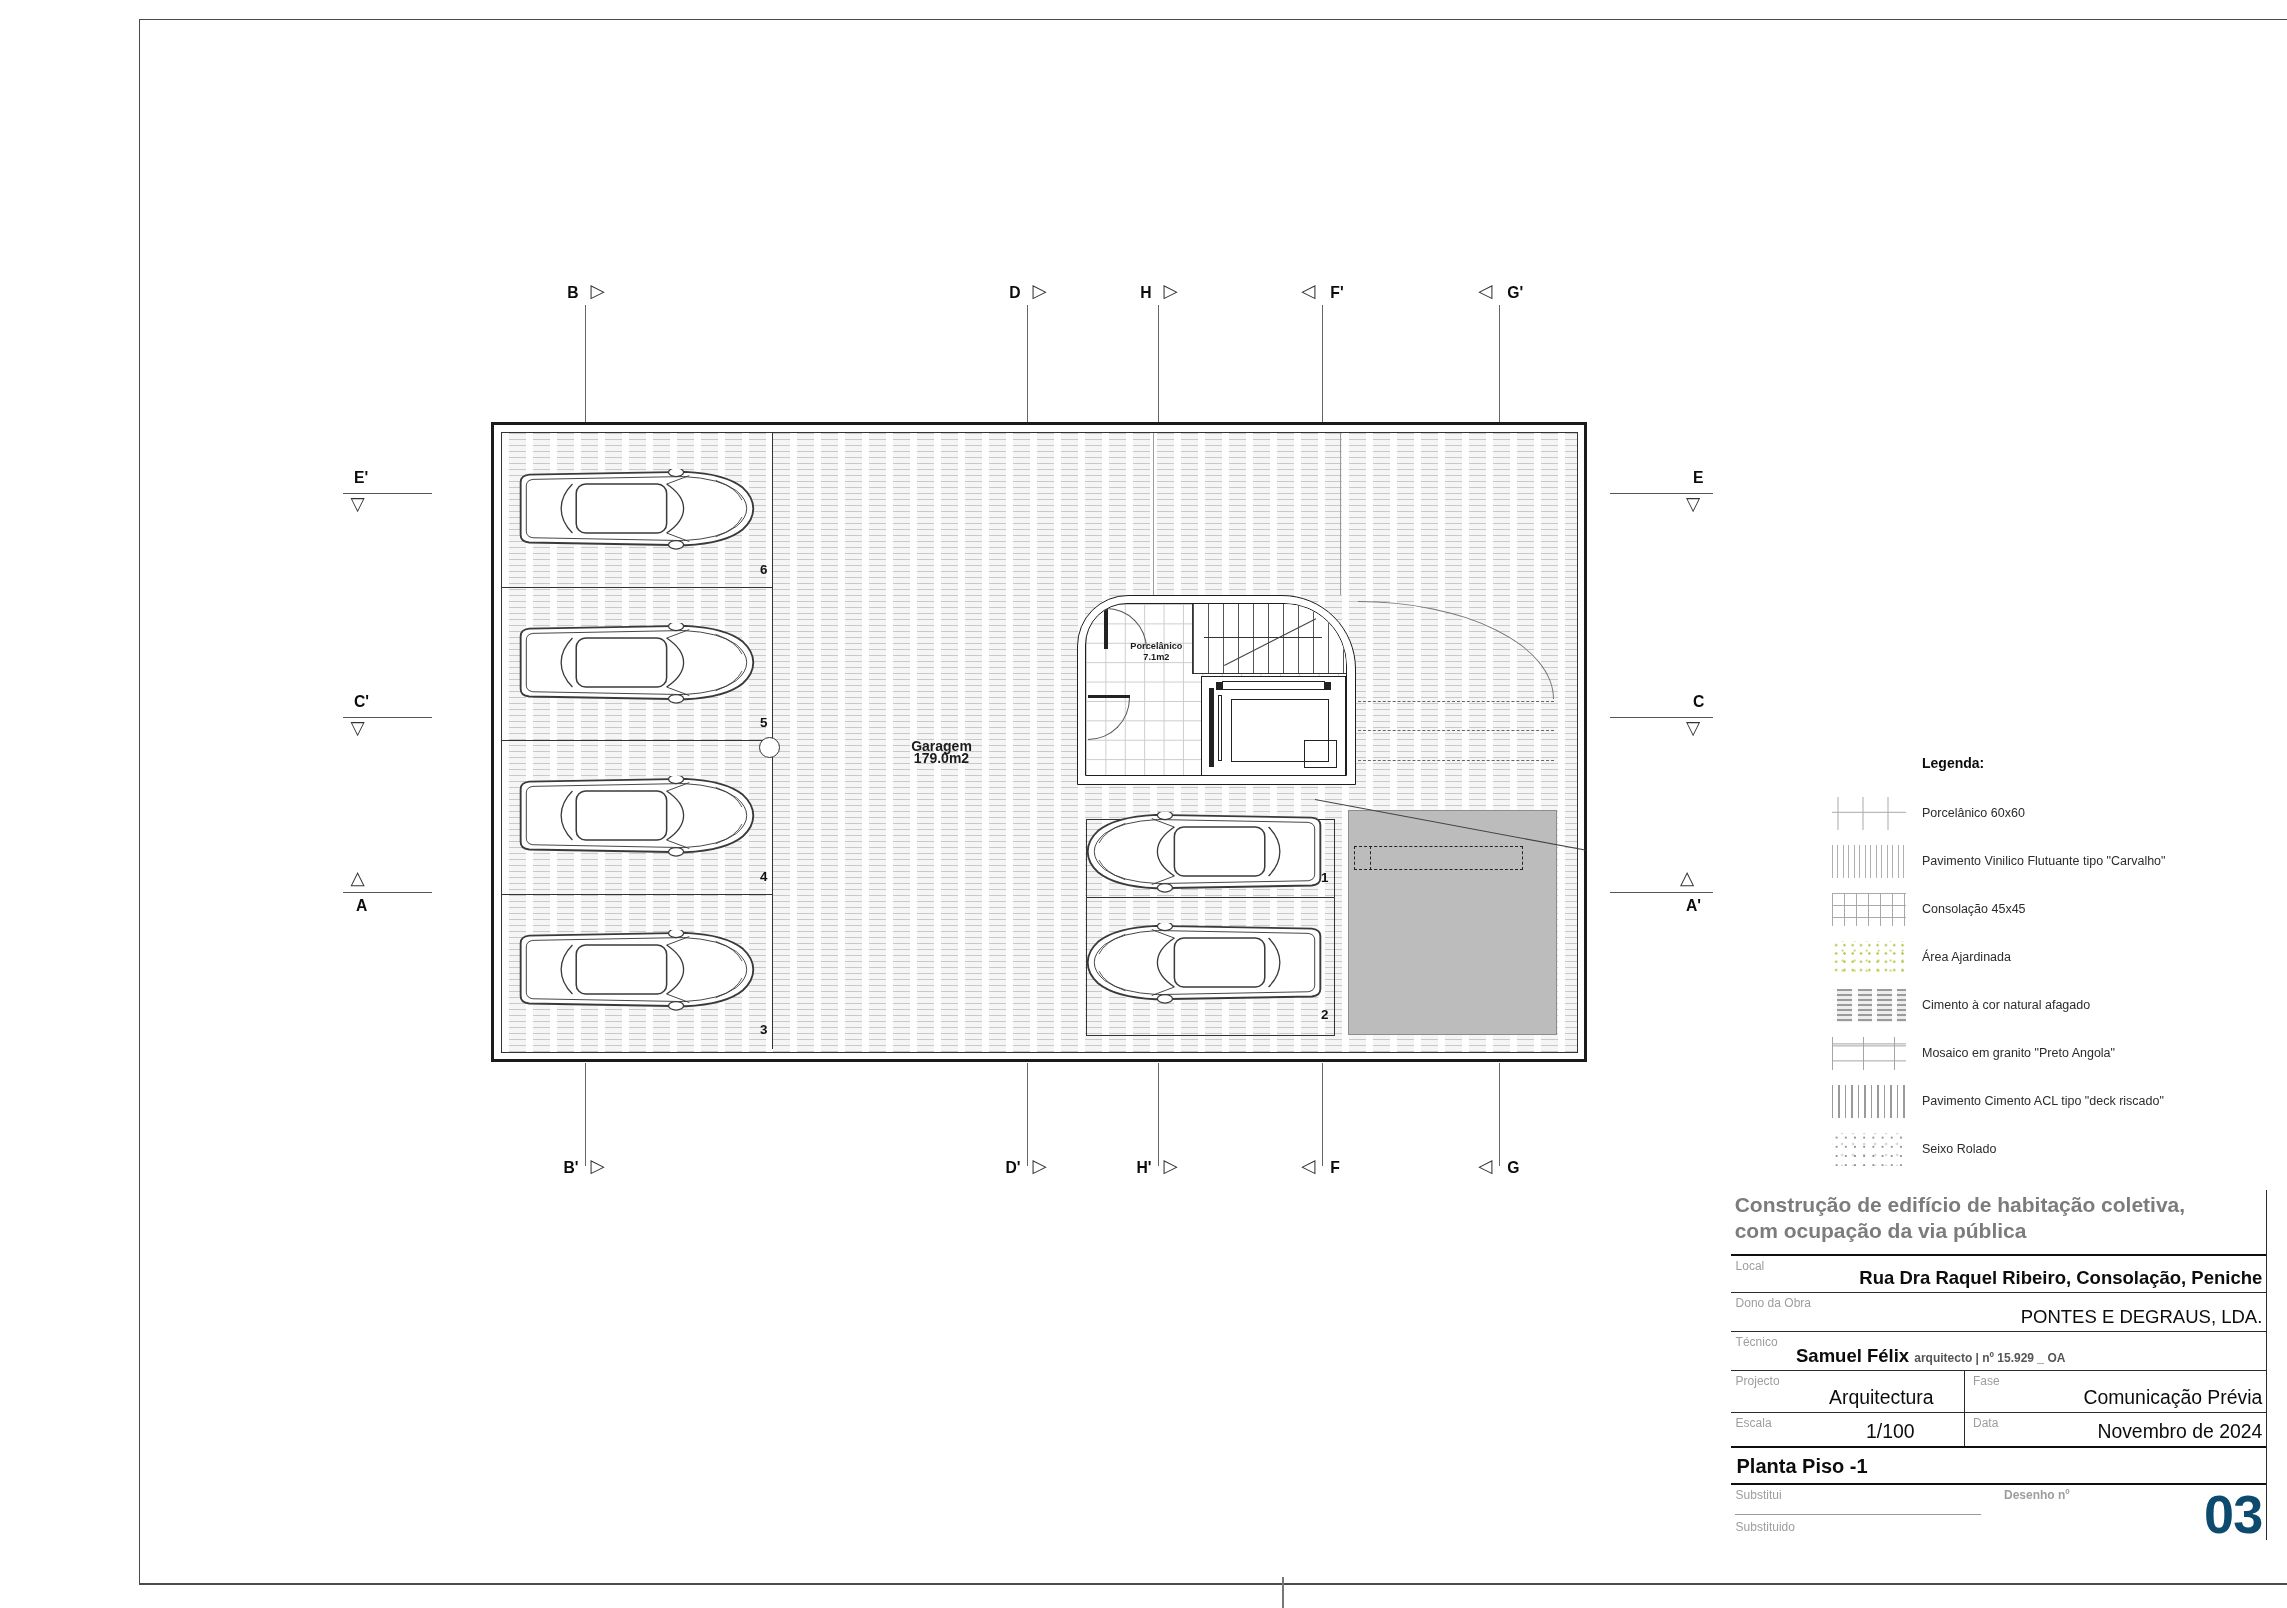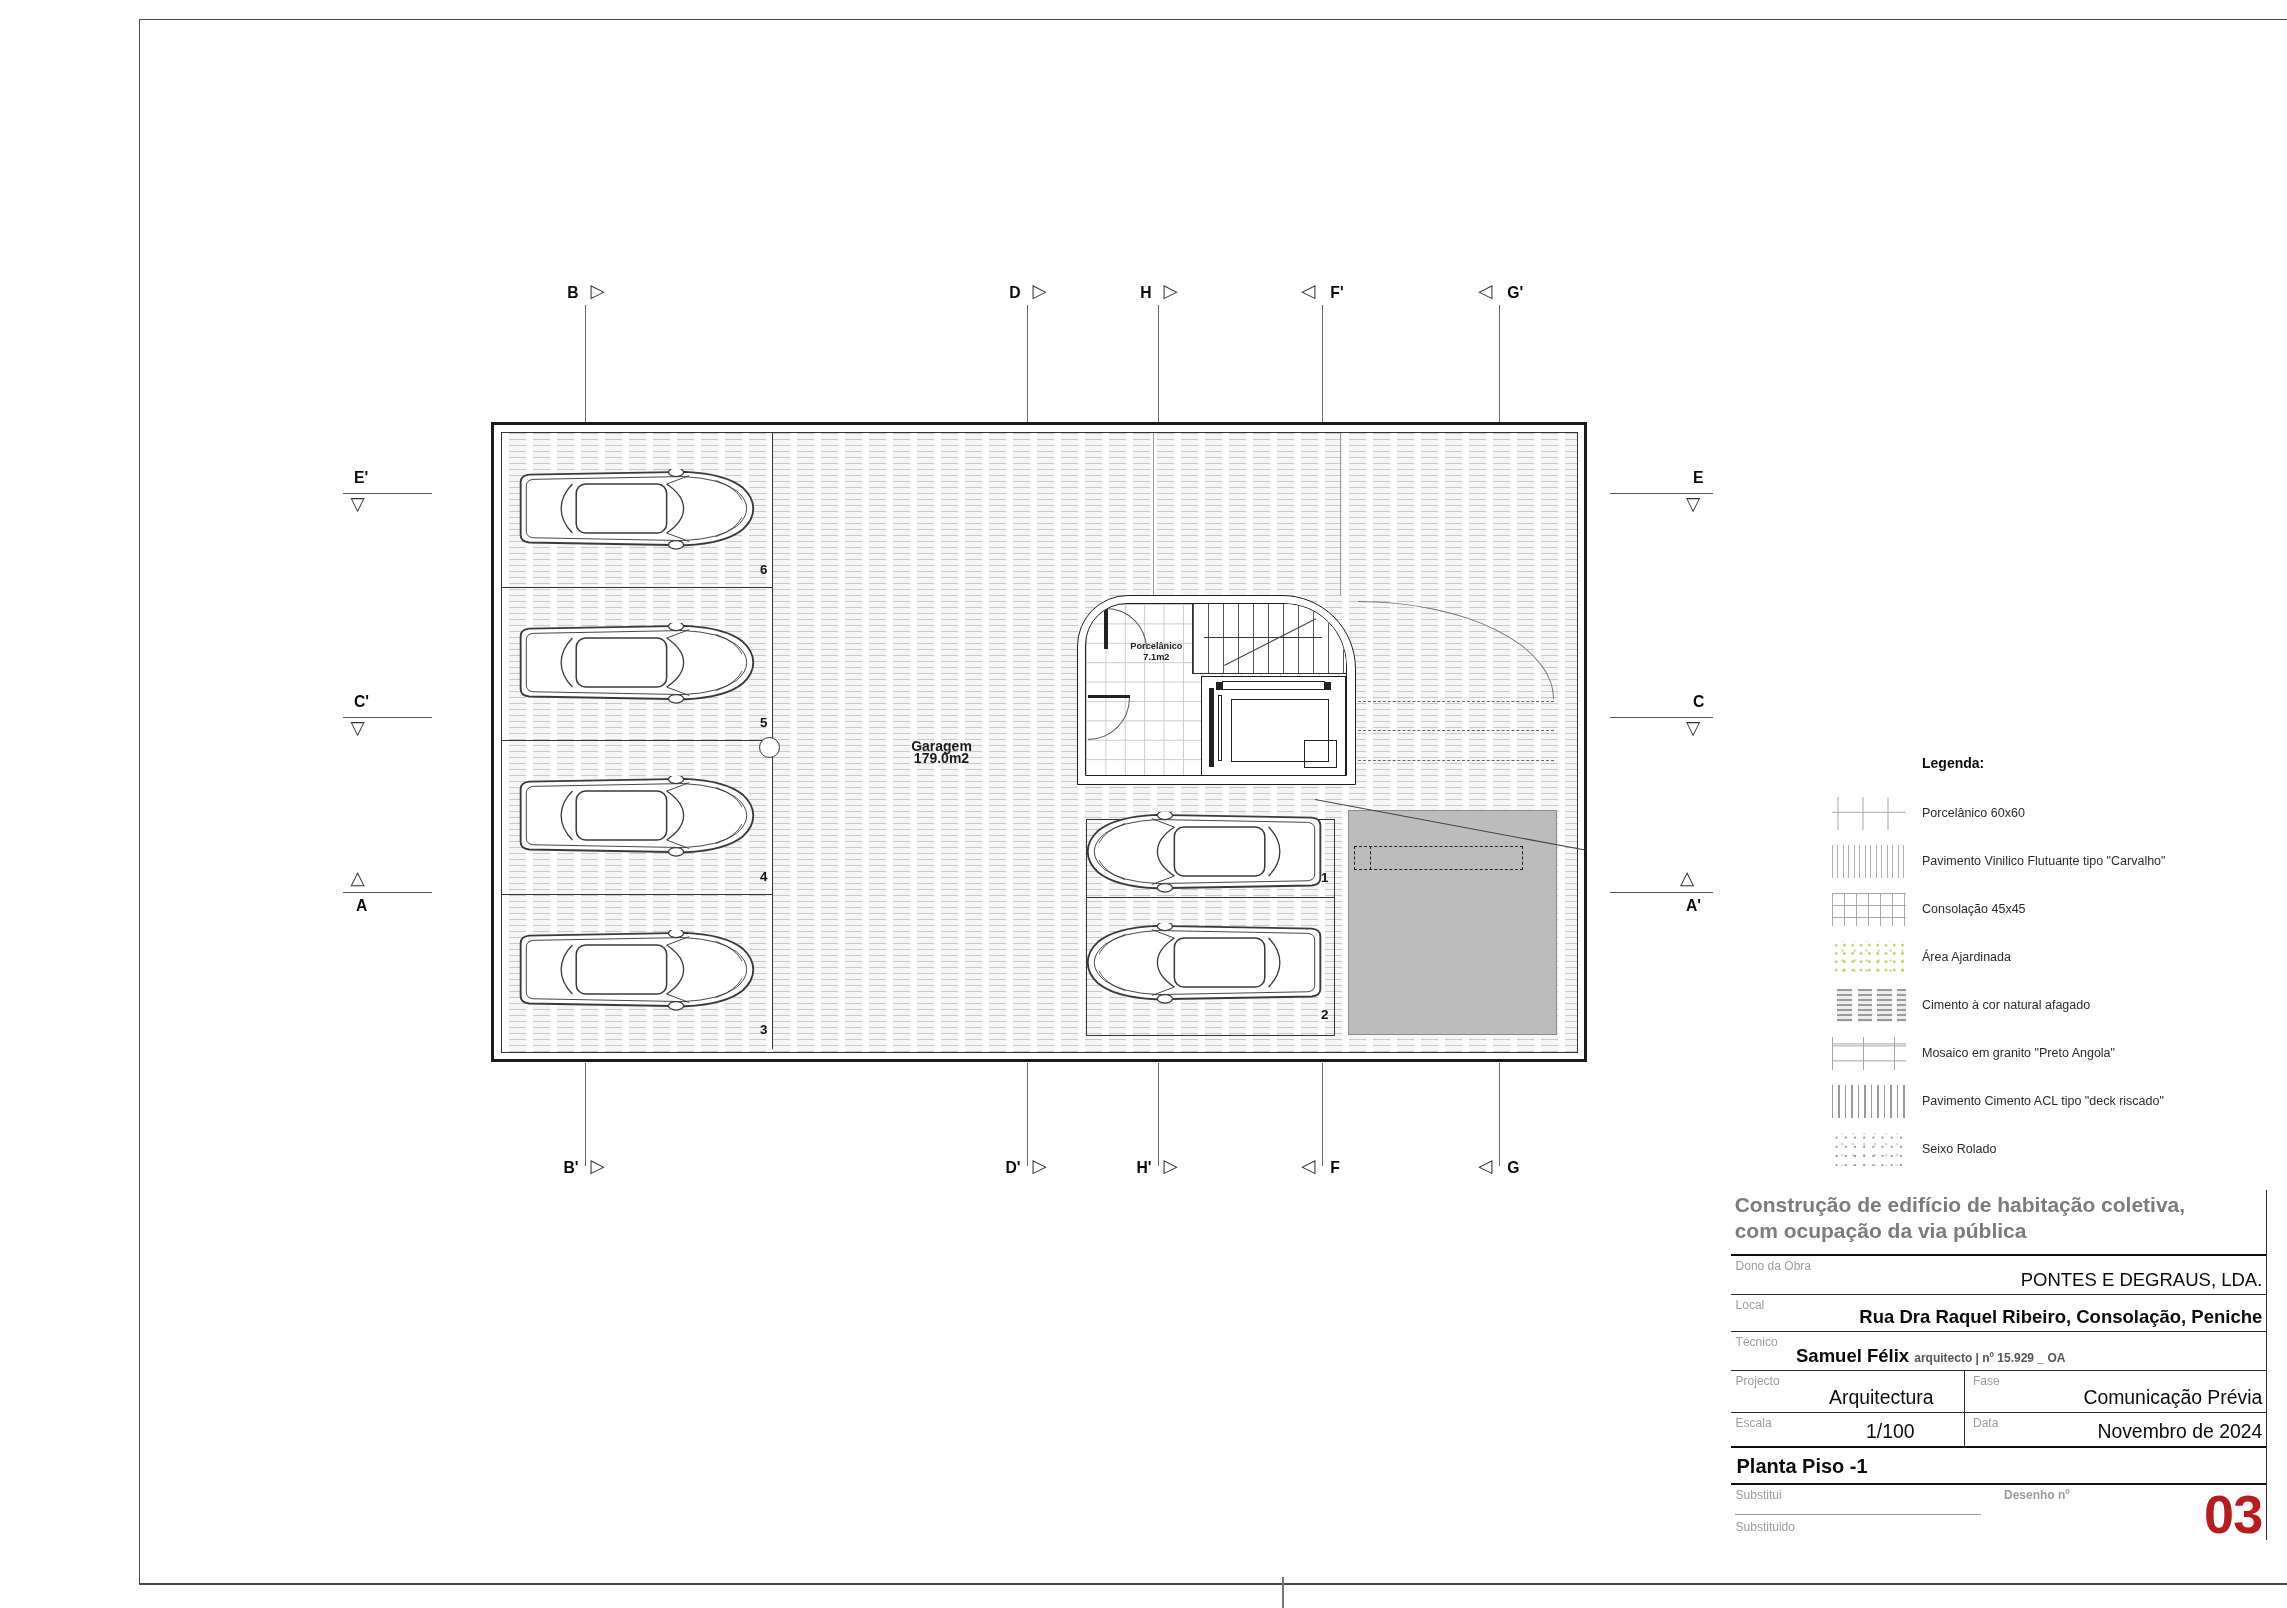--- a/index.html
+++ b/index.html
@@ -94,21 +94,21 @@
   .tb{left:1731px;top:1190px;width:536px;box-sizing:border-box;border-right:1.5px solid #2a2a2a;}
   .tb-title{padding:1.8px 5.5px 5.5px 3.7px;color:#7c7c7c;font-weight:bold;font-size:21px;line-height:26px;border-bottom:2.8px solid #0e0e0e;height:57px;}
   .tb-row{position:relative;border-bottom:1.5px solid #2a2a2a;box-sizing:border-box;}
   .tb-lab{position:absolute;left:4.6px;top:2.8px;font-size:12px;color:#9d9d9d;}
   .tb-val{position:absolute;right:3.7px;bottom:3.7px;font-size:18.5px;color:#0c0c0c;white-space:nowrap;}
   .bold{font-weight:bold;}
   .tb-cell-div{position:absolute;left:233px;top:0;bottom:0;border-left:1.3px solid #2a2a2a;}
   .thick{border-bottom:2.8px solid #0e0e0e;}
   .tb-planta{position:absolute;left:5.5px;bottom:5.5px;font-weight:bold;font-size:20px;color:#0c0c0c;}
   .tb-sub-line{position:absolute;left:3.7px;top:29px;width:246px;height:0;border-top:1.1px solid #9a9a9a;}
-  .tb-dn{position:absolute;right:3.7px;top:3.7px;font-weight:bold;font-size:54px;line-height:50px;color:#b91c1c;letter-spacing:-0.9px;}
+  .tb-dn{position:absolute;right:3.7px;top:3.7px;font-weight:bold;font-size:54px;line-height:50px;color:#0c4a6e;letter-spacing:-0.9px;}
 
   .diag-page{left:1315px;top:799px;width:275px;height:1.3px;background:#444;transform-origin:0 0;transform:rotate(10.6deg);}
 </style>
 </head>
 <body>
 
 <div id="stage">
 
   <svg width="0" height="0">
       <defs>
@@ -346,27 +346,27 @@
       <div class="lg-lab">Seixo Rolado</div>
     </div>
   </div>
 
   
   <div class="abs tb">
     <div class="tb-title">
       <div>Construção de edifício de habitação coletiva,</div>
       <div>com ocupação da via pública</div>
     </div>
+    <div class="tb-row" style="height:37px;">
+      <span class="tb-lab">Local</span>
+      <span class="tb-val bold">Rua Dra Raquel Ribeiro, Consolação, Peniche</span>
+    </div>
     <div class="tb-row" style="height:39px;">
       <span class="tb-lab">Dono da Obra</span>
       <span class="tb-val">PONTES E DEGRAUS, LDA.</span>
-    </div>
-    <div class="tb-row" style="height:37px;">
-      <span class="tb-lab">Local</span>
-      <span class="tb-val bold">Rua Dra Raquel Ribeiro, Consolação, Peniche</span>
     </div>
     <div class="tb-row" style="height:39px;">
       <span class="tb-lab">Técnico</span>
       <span class="tb-val" style="right:auto;left:65px;"><b>Samuel Félix</b> <span style="font-size:12px;font-weight:bold;color:#555;">arquitecto | nº 15.929 _ OA</span></span>
     </div>
     <div class="tb-row" style="height:42px;">
       <span class="tb-lab">Projecto</span>
       <span class="tb-val" style="right:auto;left:98px;font-size:19.4px;">Arquitectura</span>
       <span class="tb-cell-div"></span>
       <span class="tb-lab" style="left:242px;">Fase</span>

